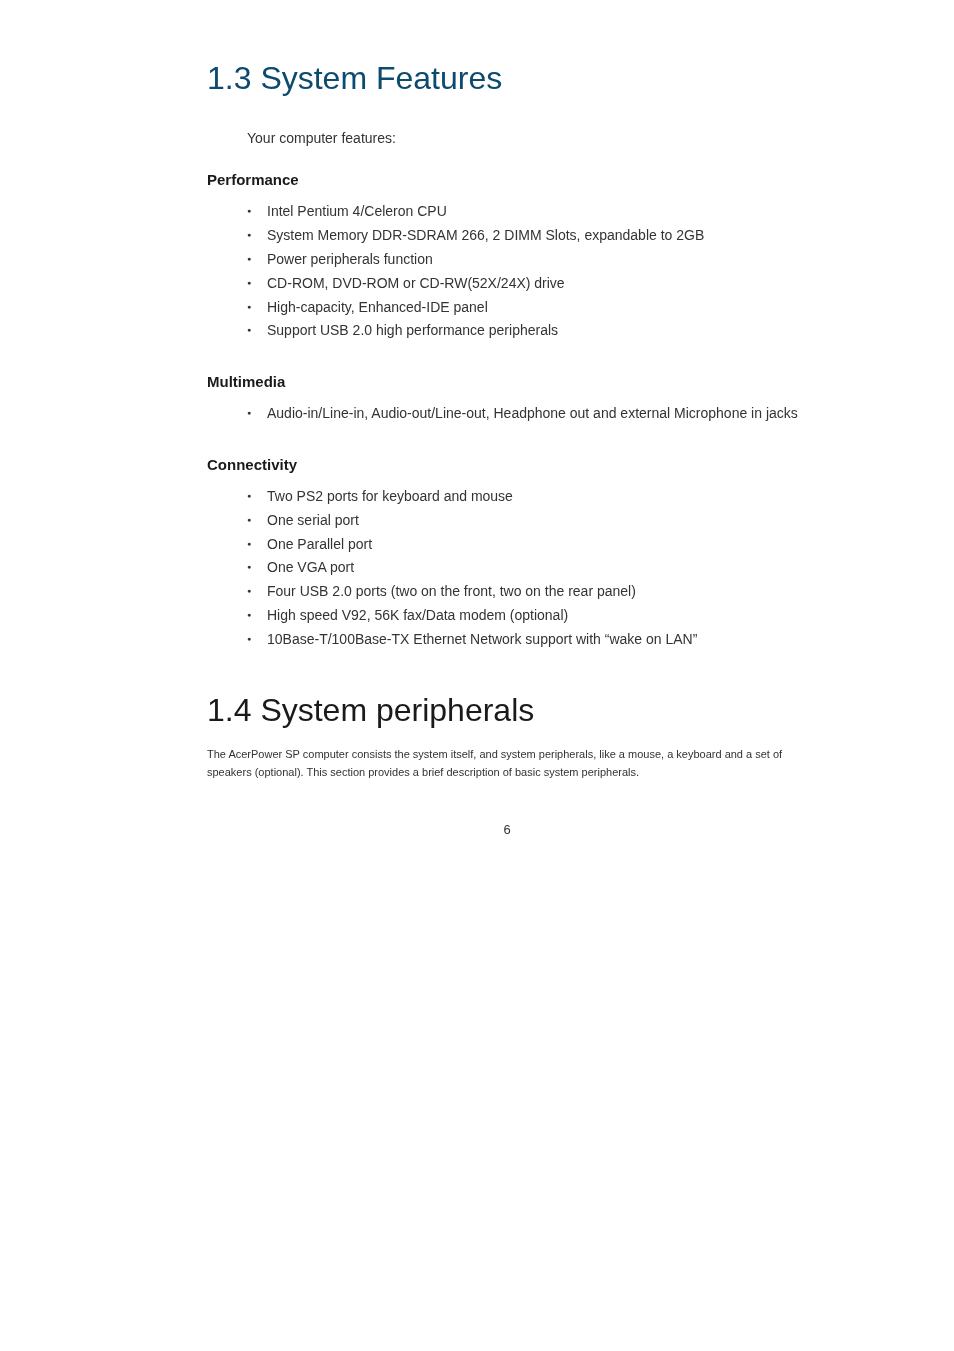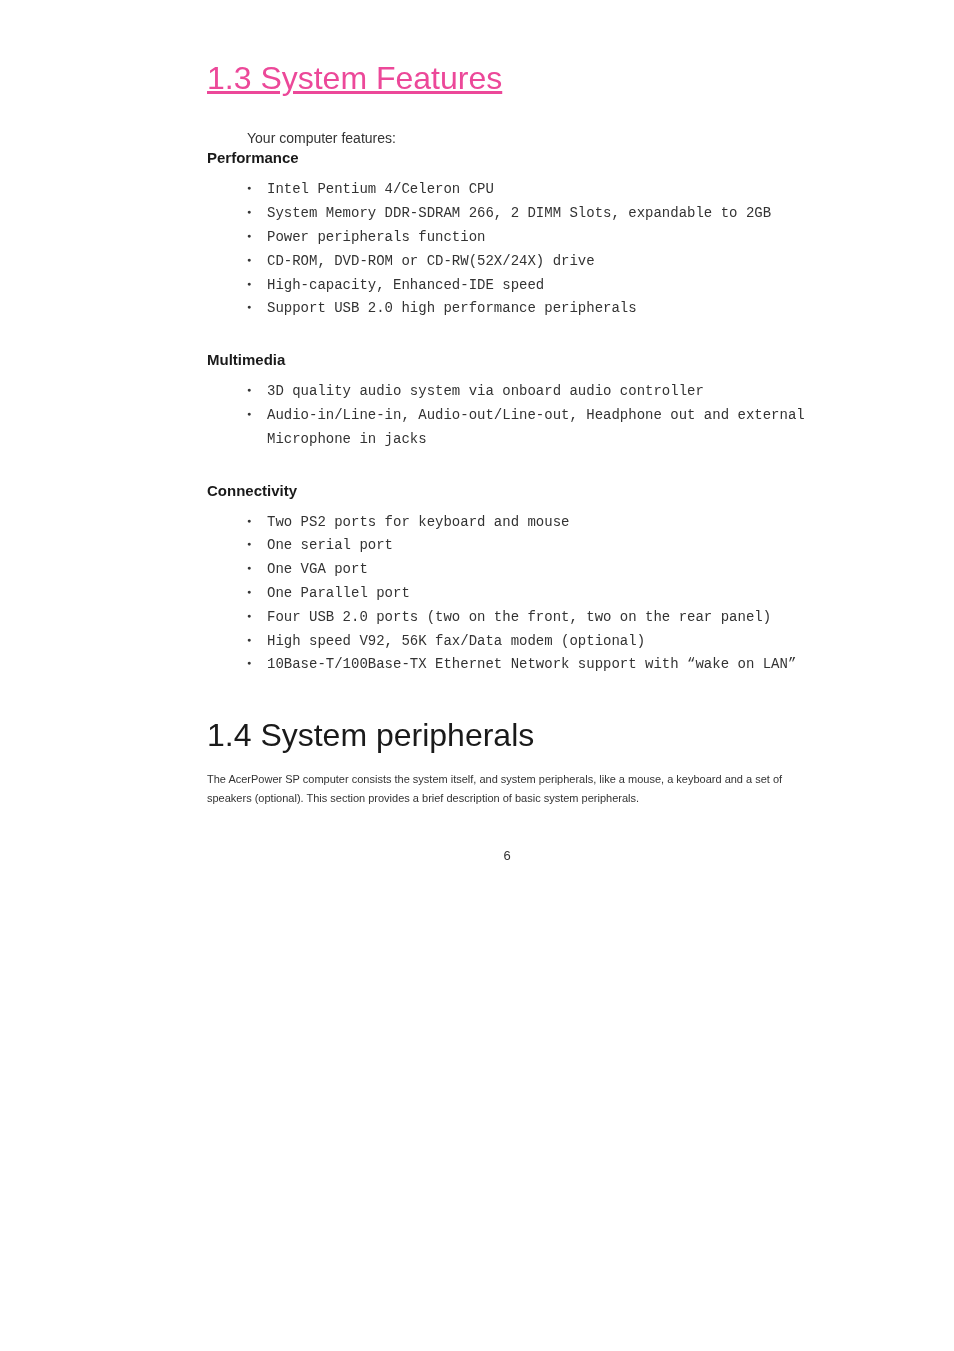--- a/index.html
+++ b/index.html
@@ -19,48 +19,47 @@
     }
 
     .page-container {
       width: 700px;
       padding: 60px 20px 60px 80px;
     }
 
     .section-title {
       font-size: 32px;
       font-weight: 400;
-      color: #ec4899;
+      color: #0c4a6e;
       margin-bottom: 30px;
       font-family: 'Arial', sans-serif;
-      text-decoration: underline;
     }
 
     .intro-text {
       font-size: 14px;
       color: #333;
       margin-left: 40px;
       line-height: 1.6;
     }
 
     .subsection {
       margin-bottom: 30px;
     }
 
     .subsection-title {
       font-size: 15px;
       font-weight: 700;
       color: #1a1a1a;
       margin-bottom: 12px;
+      margin-top: 22px;
     }
 
     .bullet-list {
       list-style: none;
       margin-left: 40px;
-      font-family: Liberation Mono, monospace;
     }
 
     .bullet-list li {
       font-size: 14px;
       color: #333;
       line-height: 1.7;
       padding-left: 20px;
       position: relative;
     }
 
@@ -107,40 +106,39 @@
 
   <p class="intro-text">Your computer features:</p>
 
   <div class="subsection">
     <div class="subsection-title">Performance</div>
     <ul class="bullet-list">
       <li>Intel Pentium 4/Celeron CPU</li>
       <li>System Memory DDR-SDRAM 266, 2 DIMM Slots, expandable to 2GB</li>
       <li>Power peripherals function</li>
       <li>CD-ROM, DVD-ROM or CD-RW(52X/24X) drive</li>
-      <li>High-capacity, Enhanced-IDE speed</li>
+      <li>High-capacity, Enhanced-IDE panel</li>
       <li>Support USB 2.0 high performance peripherals</li>
     </ul>
   </div>
 
   <div class="subsection">
     <div class="subsection-title">Multimedia</div>
     <ul class="bullet-list">
-      <li>3D quality audio system via onboard audio controller</li>
       <li>Audio-in/Line-in, Audio-out/Line-out, Headphone out and external Microphone in jacks</li>
     </ul>
   </div>
 
   <div class="subsection">
     <div class="subsection-title">Connectivity</div>
     <ul class="bullet-list">
       <li>Two PS2 ports for keyboard and mouse</li>
       <li>One serial port</li>
+      <li>One Parallel port</li>
       <li>One VGA port</li>
-      <li>One Parallel port</li>
       <li>Four USB 2.0 ports (two on the front, two on the rear panel)</li>
       <li>High speed V92, 56K fax/Data modem (optional)</li>
       <li>10Base-T/100Base-TX Ethernet Network support with “wake on LAN”</li>
     </ul>
   </div>
 
   <div class="section-divider">
     <h1 class="section-14-title">1.4 System peripherals</h1>
     <p class="section-14-body">The AcerPower SP computer consists the system itself, and system peripherals, like a mouse, a keyboard and a set of speakers (optional). This section provides a brief description of basic system peripherals.</p>
   </div>

